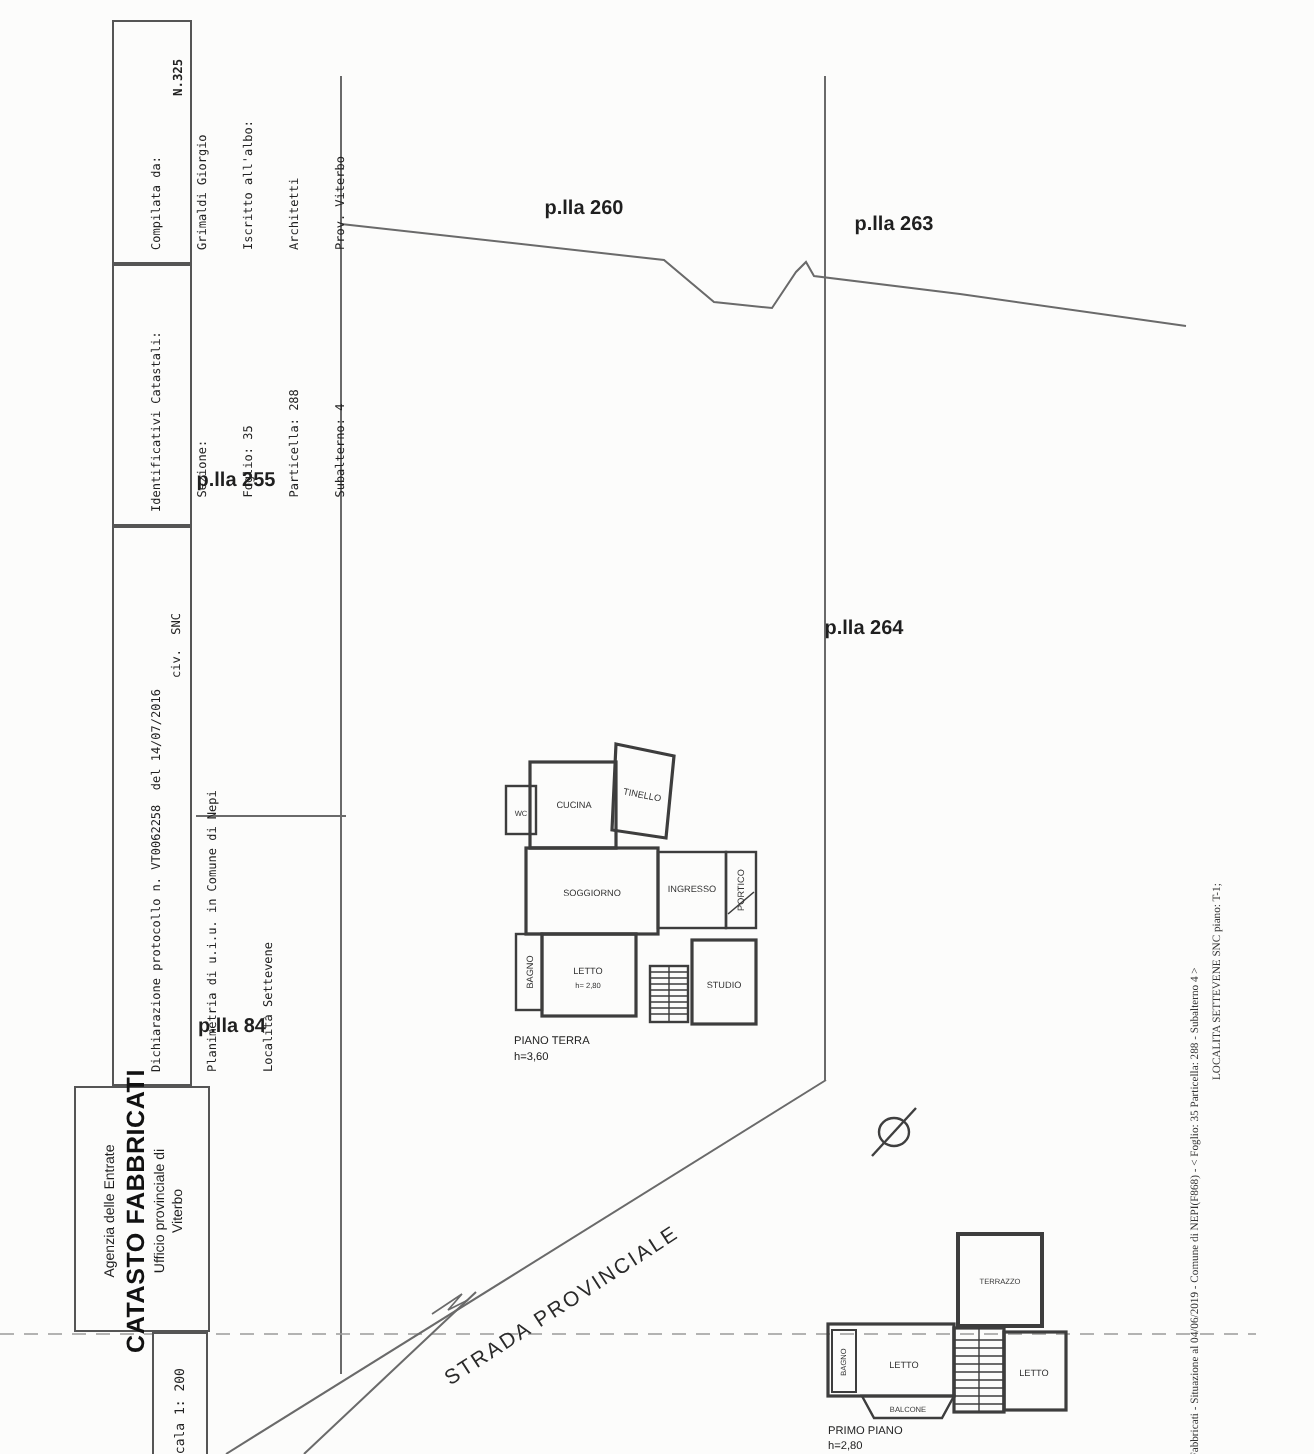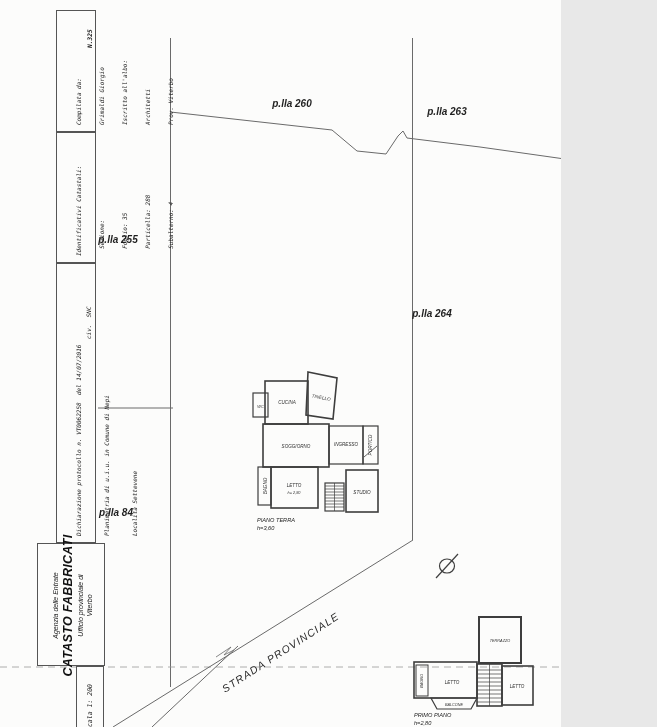--- a/index.html
+++ b/index.html
@@ -1,18 +1,18 @@
 <!DOCTYPE html>
 <html><head>
 <meta charset="utf-8">
 <style>
   html,body{margin:0;padding:0;background:#e8e8e8;}
   #page{
-    position:relative;width:561px;height:727px;overflow:hidden;
-    background:#fcfcfb;font-family:"Liberation Sans",sans-serif;font-style:italic;
+    position:relative;width:657px;height:727px;overflow:hidden;
+    background:#fcfcfb;font-family:"Liberation Sans",sans-serif;
   }
   svg{position:absolute;left:0;top:0;}
   .rblock{position:absolute;box-sizing:border-box;}
   .bordered{border:1px solid #555;background:#fcfcfb;}
   .rin{
     position:absolute;top:0;left:0;transform-origin:0 0;
     box-sizing:border-box;color:#222;white-space:pre;
   }
   .mono{font-family:"DejaVu Sans Mono",monospace;font-size:6px;line-height:1.27;}
   .mono .ln{white-space:pre;}

